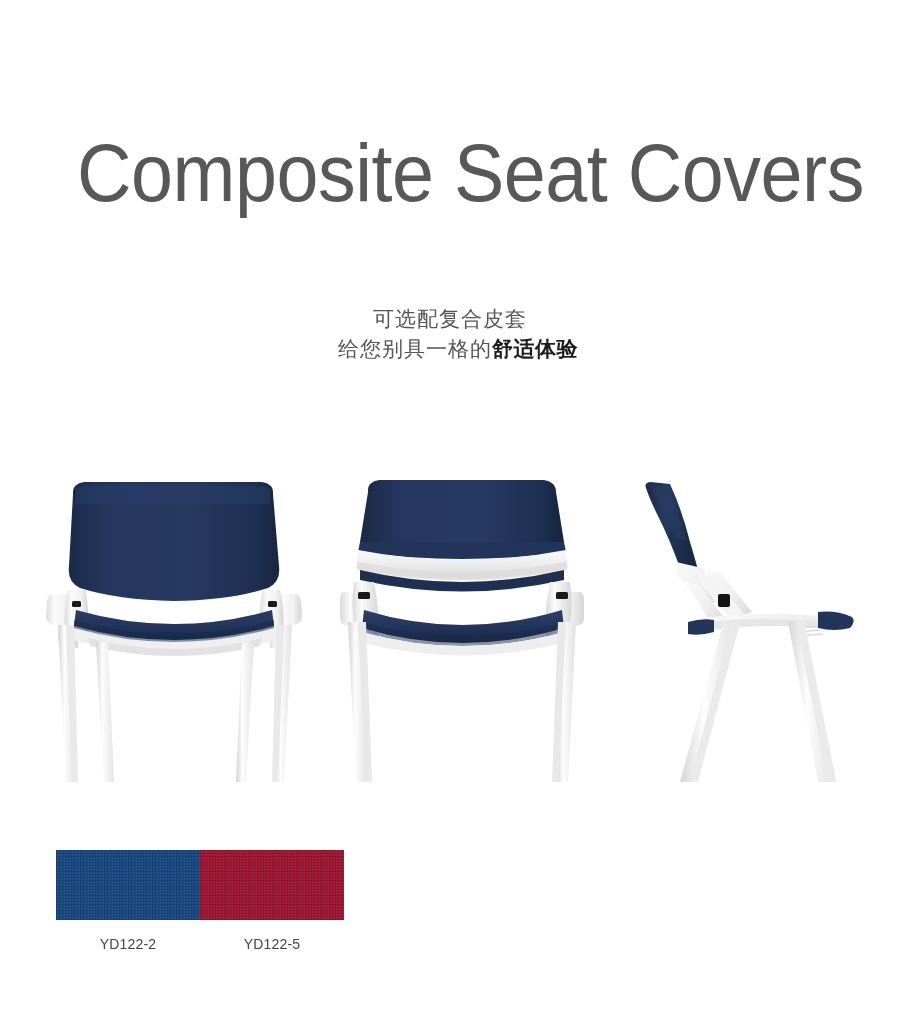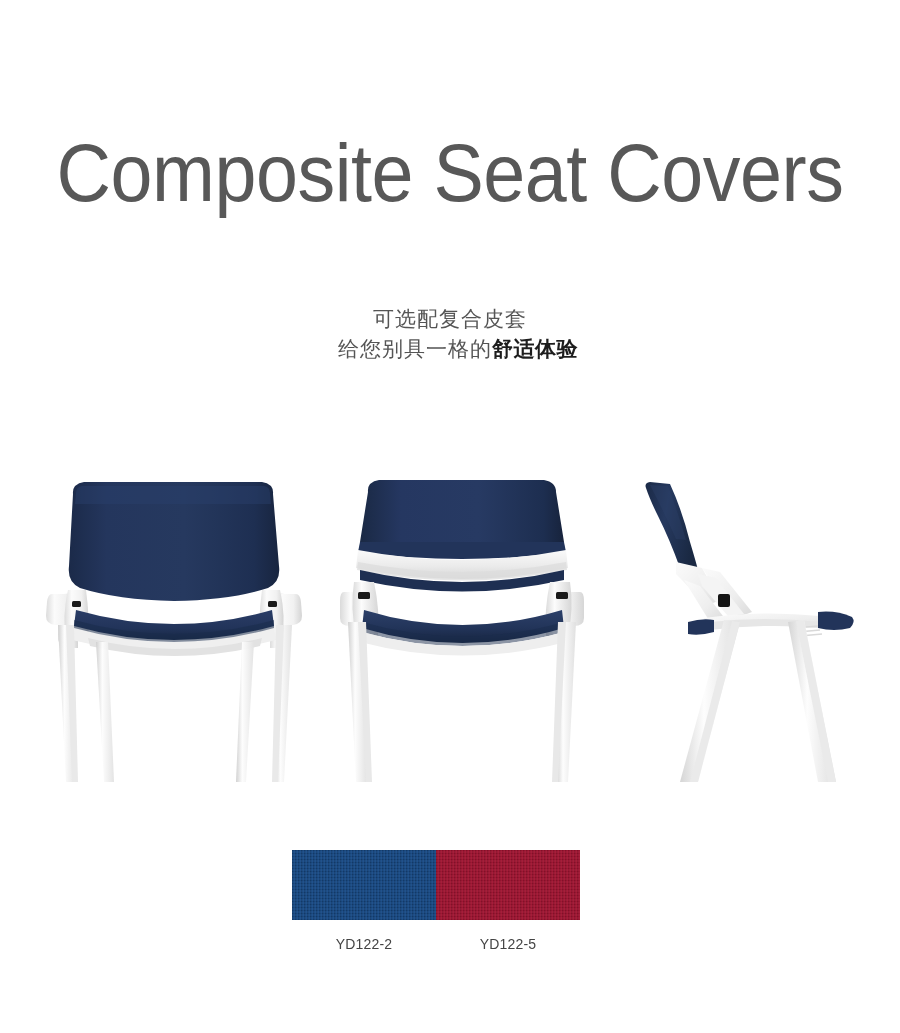--- a/index.html
+++ b/index.html
@@ -18,21 +18,21 @@
     background: #ffffff;
     overflow: hidden;
   }
 
   
   .header {
     position: absolute;
     top: 132px;
     left: 0;
     width: 900px;
-    text-align: center;
+    text-align: right;
   }
 
   .main-title {
     font-size: 82px;
     font-weight: 300;
     letter-spacing: -0.5px;
     color: #585858;
     line-height: 1.0;
     transform: scaleX(0.92);
     white-space: nowrap;
@@ -92,21 +92,21 @@
 
   .chair svg { display: block; width: 100%; height: 100%; }
 
   
   .swatch-row {
     position: absolute;
     top: 850px;
     left: 56px;
     width: 760px;
     display: flex;
-    justify-content: center;
+    justify-content: flex-start;
   }
 
   .swatch-cell {
     width: 144px;
   }
 
   .swatch-chip {
     width: 144px;
     height: 70px;
     position: relative;

